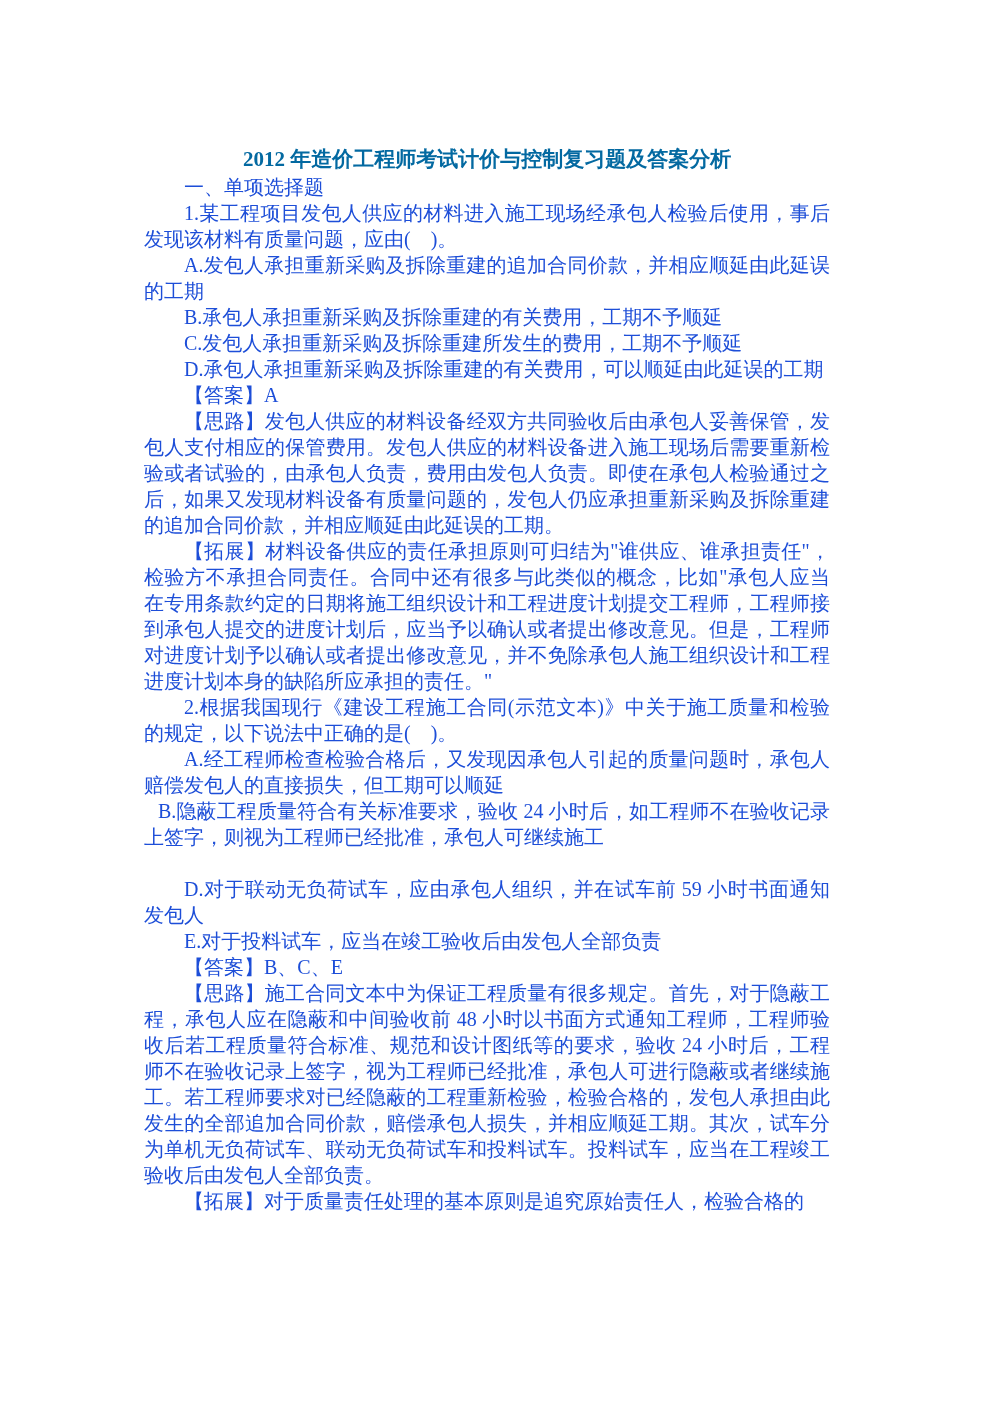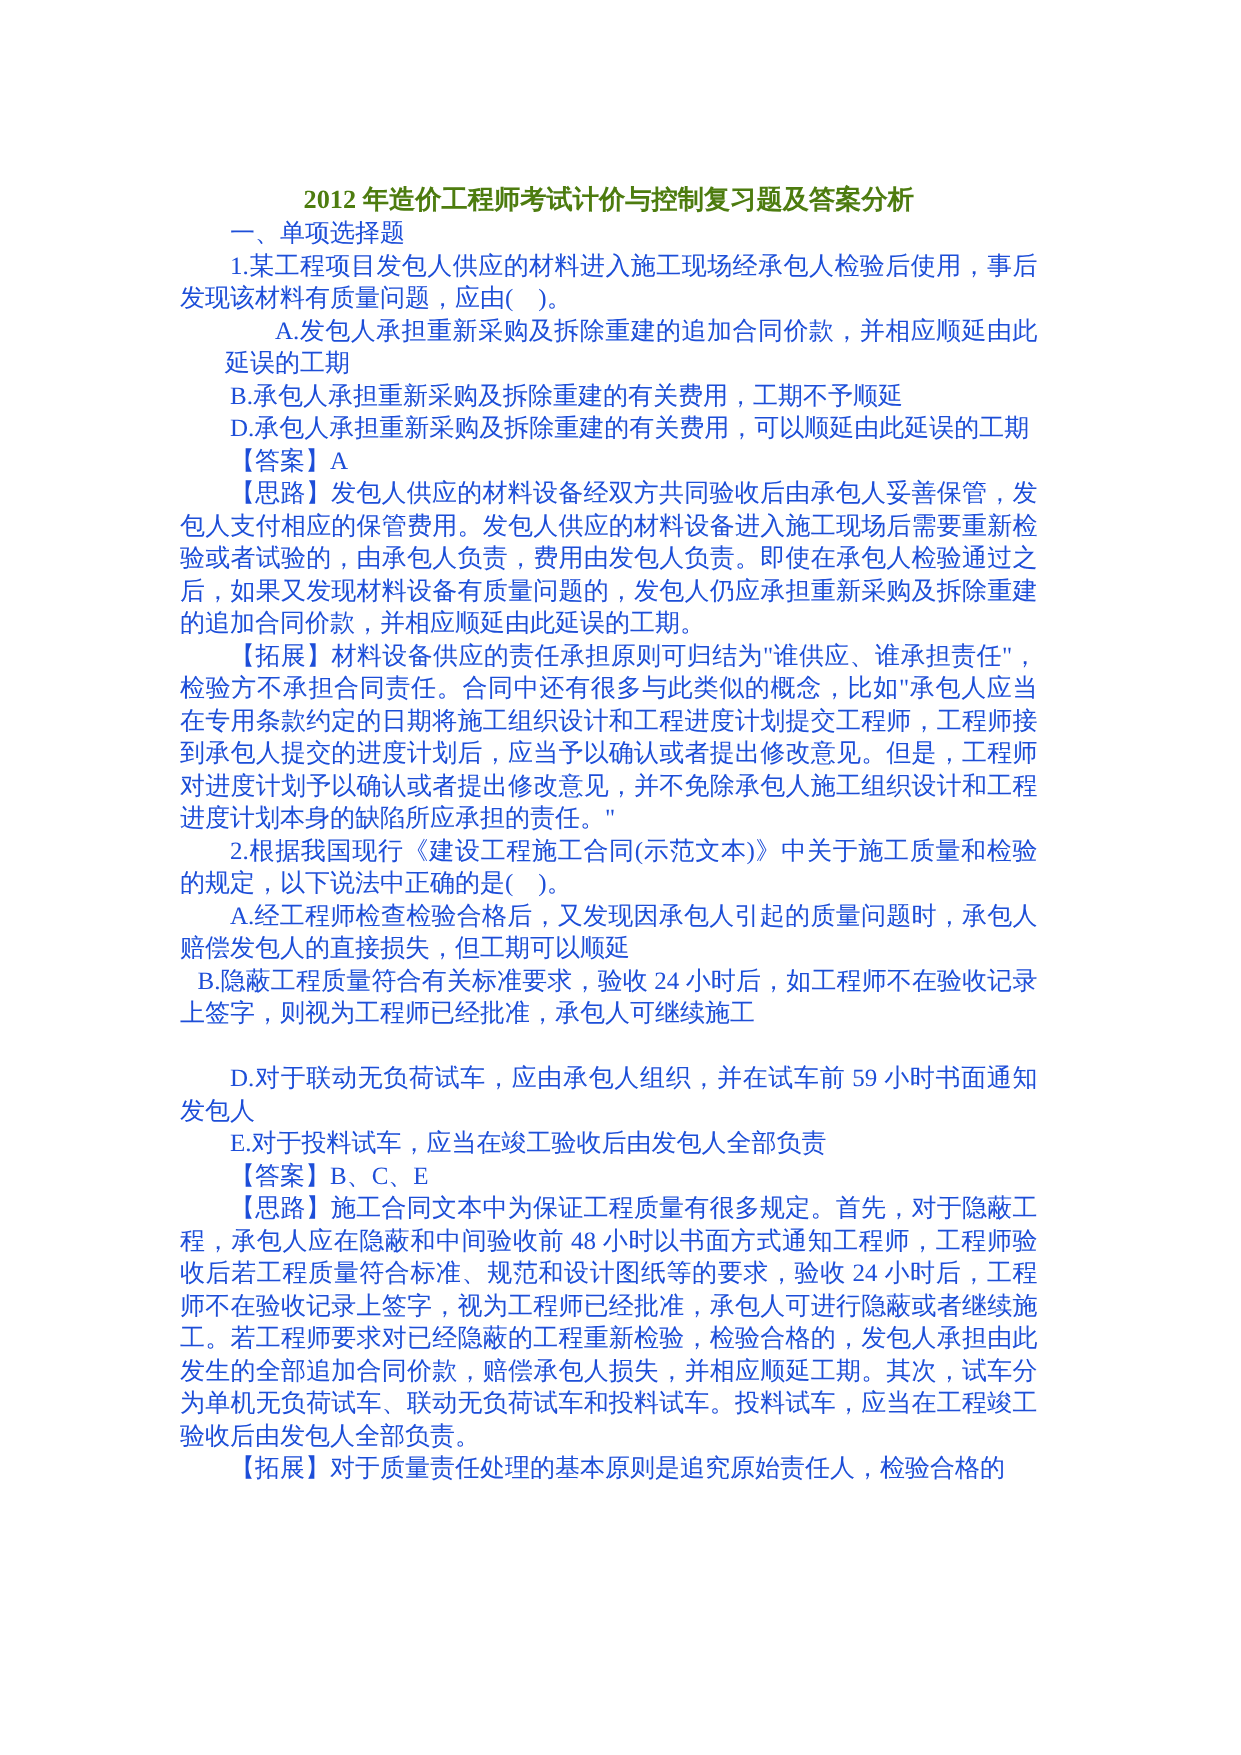--- a/index.html
+++ b/index.html
@@ -23,21 +23,21 @@
     position: absolute;
     left: 144px;
     top: 144px;
     width: 686px;
   }
   .doc-title {
     font-size: 21px;
     font-weight: bold;
     line-height: 30px;
     text-align: center;
-    color: #4d7c0f;
+    color: #0369a1;
     margin: 0 0 0 0;
   }
   .para {
     margin: 0;
     font-size: 20px;
     line-height: 26px;
     min-height: 26px;
     text-align: justify;
     color: #1d4ed8;
     word-break: break-all;
@@ -48,22 +48,23 @@
 </style>
 </head>
 <body>
 
 <div class="page">
   <div class="doc">
     <h1 class="doc-title">2012 年造价工程师考试计价与控制复习题及答案分析</h1>
 
   <p class="para" style="text-indent: 2em;">一、单项选择题</p>
       <p class="para" style="text-indent: 2em;">1.某工程项目发包人供应的材料进入施工现场经承包人检验后使用，事后发现该材料有质量问题，应由(　)。</p>
-      <p class="para" style="text-indent: 2em; margin-left: 36px;">A.发包人承担重新采购及拆除重建的追加合同价款，并相应顺延由此延误的工期</p>
+      <p class="para" style="text-indent: 2em;">A.发包人承担重新采购及拆除重建的追加合同价款，并相应顺延由此延误的工期</p>
       <p class="para" style="text-indent: 2em;">B.承包人承担重新采购及拆除重建的有关费用，工期不予顺延</p>
+      <p class="para" style="text-indent: 2em;">C.发包人承担重新采购及拆除重建所发生的费用，工期不予顺延</p>
       <p class="para" style="text-indent: 2em;">D.承包人承担重新采购及拆除重建的有关费用，可以顺延由此延误的工期</p>
       <p class="para" style="text-indent: 2em;">【答案】A</p>
       <p class="para" style="text-indent: 2em;">【思路】发包人供应的材料设备经双方共同验收后由承包人妥善保管，发包人支付相应的保管费用。发包人供应的材料设备进入施工现场后需要重新检验或者试验的，由承包人负责，费用由发包人负责。即使在承包人检验通过之后，如果又发现材料设备有质量问题的，发包人仍应承担重新采购及拆除重建的追加合同价款，并相应顺延由此延误的工期。</p>
       <p class="para" style="text-indent: 2em;">【拓展】材料设备供应的责任承担原则可归结为"谁供应、谁承担责任"，检验方不承担合同责任。合同中还有很多与此类似的概念，比如"承包人应当在专用条款约定的日期将施工组织设计和工程进度计划提交工程师，工程师接到承包人提交的进度计划后，应当予以确认或者提出修改意见。但是，工程师对进度计划予以确认或者提出修改意见，并不免除承包人施工组织设计和工程进度计划本身的缺陷所应承担的责任。"</p>
       <p class="para" style="text-indent: 2em;">2.根据我国现行《建设工程施工合同(示范文本)》中关于施工质量和检验的规定，以下说法中正确的是(　)。</p>
       <p class="para" style="text-indent: 2em;">A.经工程师检查检验合格后，又发现因承包人引起的质量问题时，承包人赔偿发包人的直接损失，但工期可以顺延</p>
       <p class="para" style="text-indent: 0.7em;">B.隐蔽工程质量符合有关标准要求，验收 24 小时后，如工程师不在验收记录上签字，则视为工程师已经批准，承包人可继续施工</p>
       <p class="para blank" style="text-indent: 0em;"></p>
       <p class="para" style="text-indent: 2em;">D.对于联动无负荷试车，应由承包人组织，并在试车前 59 小时书面通知发包人</p>
       <p class="para" style="text-indent: 2em;">E.对于投料试车，应当在竣工验收后由发包人全部负责</p>

